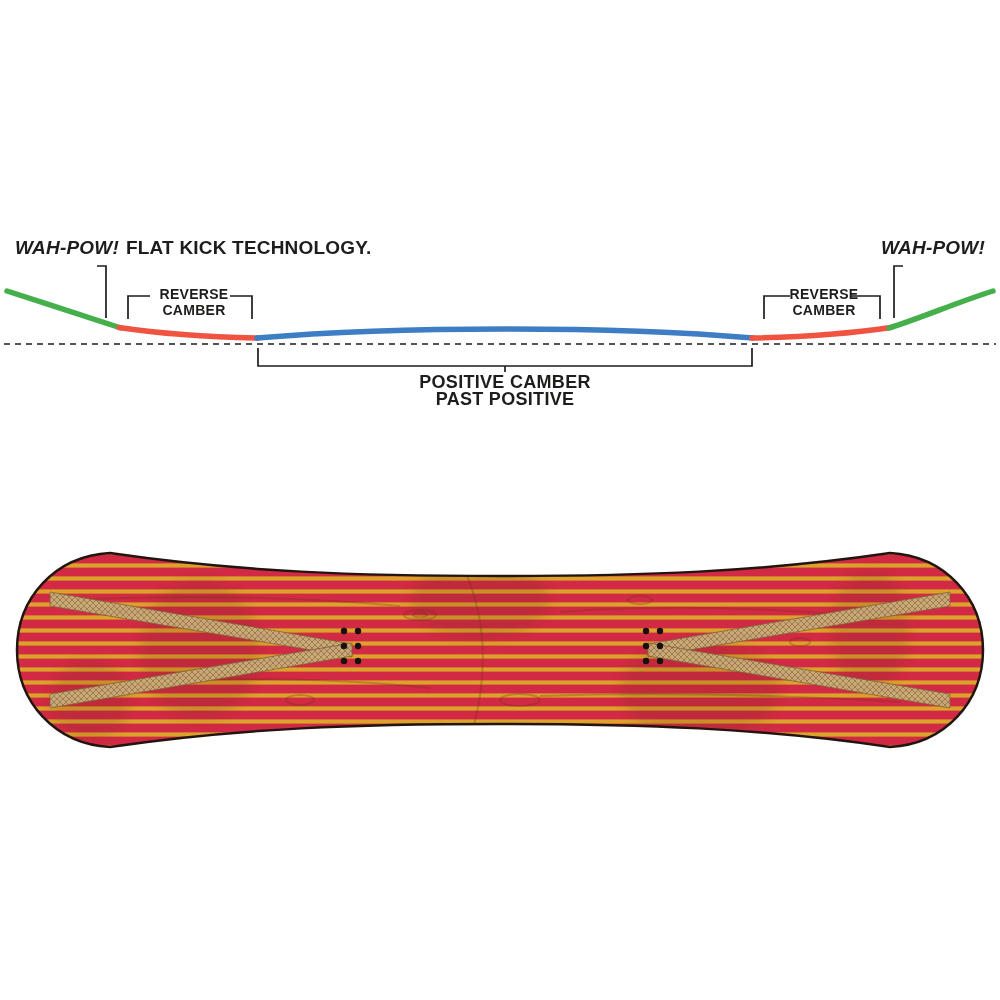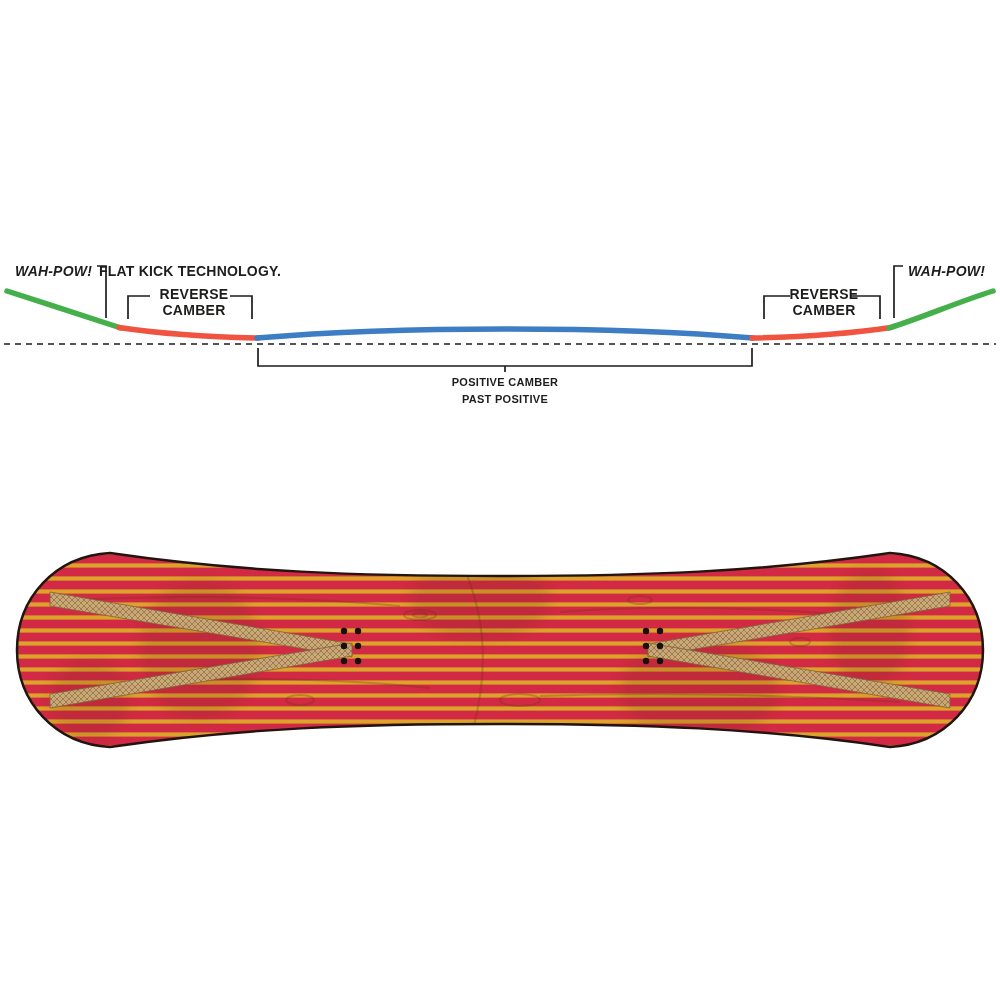--- a/index.html
+++ b/index.html
@@ -2,28 +2,28 @@
 <html style="--bg: #ffffff; --text: #1d1d1b; --camber_green: #45b04b; --camber_red: #f05340; --camber_blue: #3d7dc4; --board_red: #d22a44; --board_yellow: #dca32a; --board_grain: #6b2f12; --board_outline: #221510; --weave_base: #c9ad7c; --weave_dark: #8a6c3e; --insert: #17100c;"><head>
 <meta charset="utf-8">
 <style>
   html,body{margin:0;padding:0;background:#fff;}
   .canvas{
     position:relative;width:1000px;height:1000px;
     background:var(--bg,#fff);overflow:hidden;
     font-family:"Liberation Sans",sans-serif;color:var(--text,#1d1d1b);
   }
   .layer{position:absolute;left:0;top:0;}
-  .callout{position:absolute;top:263px;font-weight:700;font-size:14px;letter-spacing:.2px;white-space:nowrap;}
+  .callout{position:absolute;top:237px;font-weight:700;font-size:19px;letter-spacing:.2px;white-space:nowrap;}
   .callout-left{left:15px;}
   .callout-right{right:8px;}
   .brand{font-style:italic;margin-right:7px;}
   .rc-label{position:absolute;top:286px;width:132px;text-align:center;font-weight:700;font-size:14px;line-height:16px;letter-spacing:.3px;}
   .rc-left{left:128px;}
   .rc-right{left:758px;}
-  .pc-label{position:absolute;top:374px;left:355px;width:300px;text-align:center;font-weight:700;font-size:11px;line-height:17px;letter-spacing:.3px;}
+  .pc-label{position:absolute;top:374px;left:355px;width:300px;text-align:center;font-weight:700;font-size:18px;line-height:17px;letter-spacing:.3px;}
   .lbl-line{display:block;}
 </style>
 </head>
 <body>
 
 <div class="canvas">
 
   <svg class="layer" width="1000" height="1000" viewBox="0 0 1000 1000">
     <defs>
       <pattern id="stripes" patternUnits="userSpaceOnUse" width="12" height="13">

